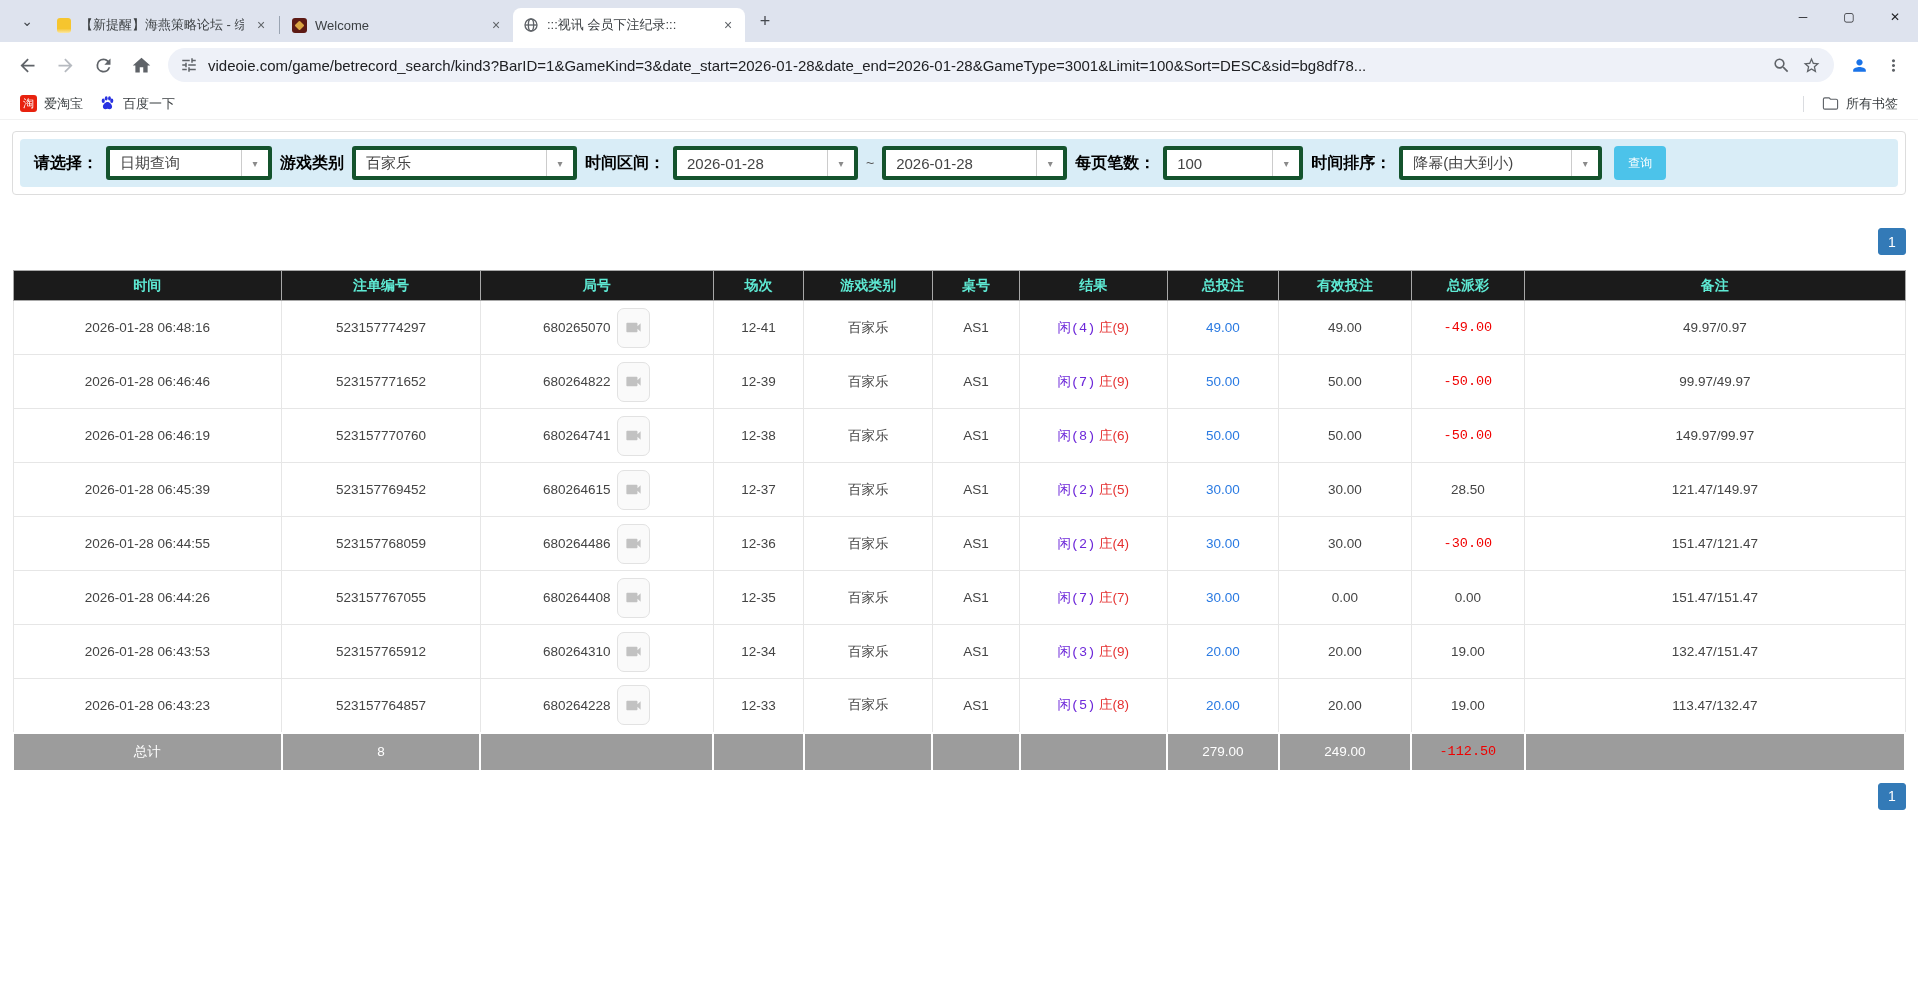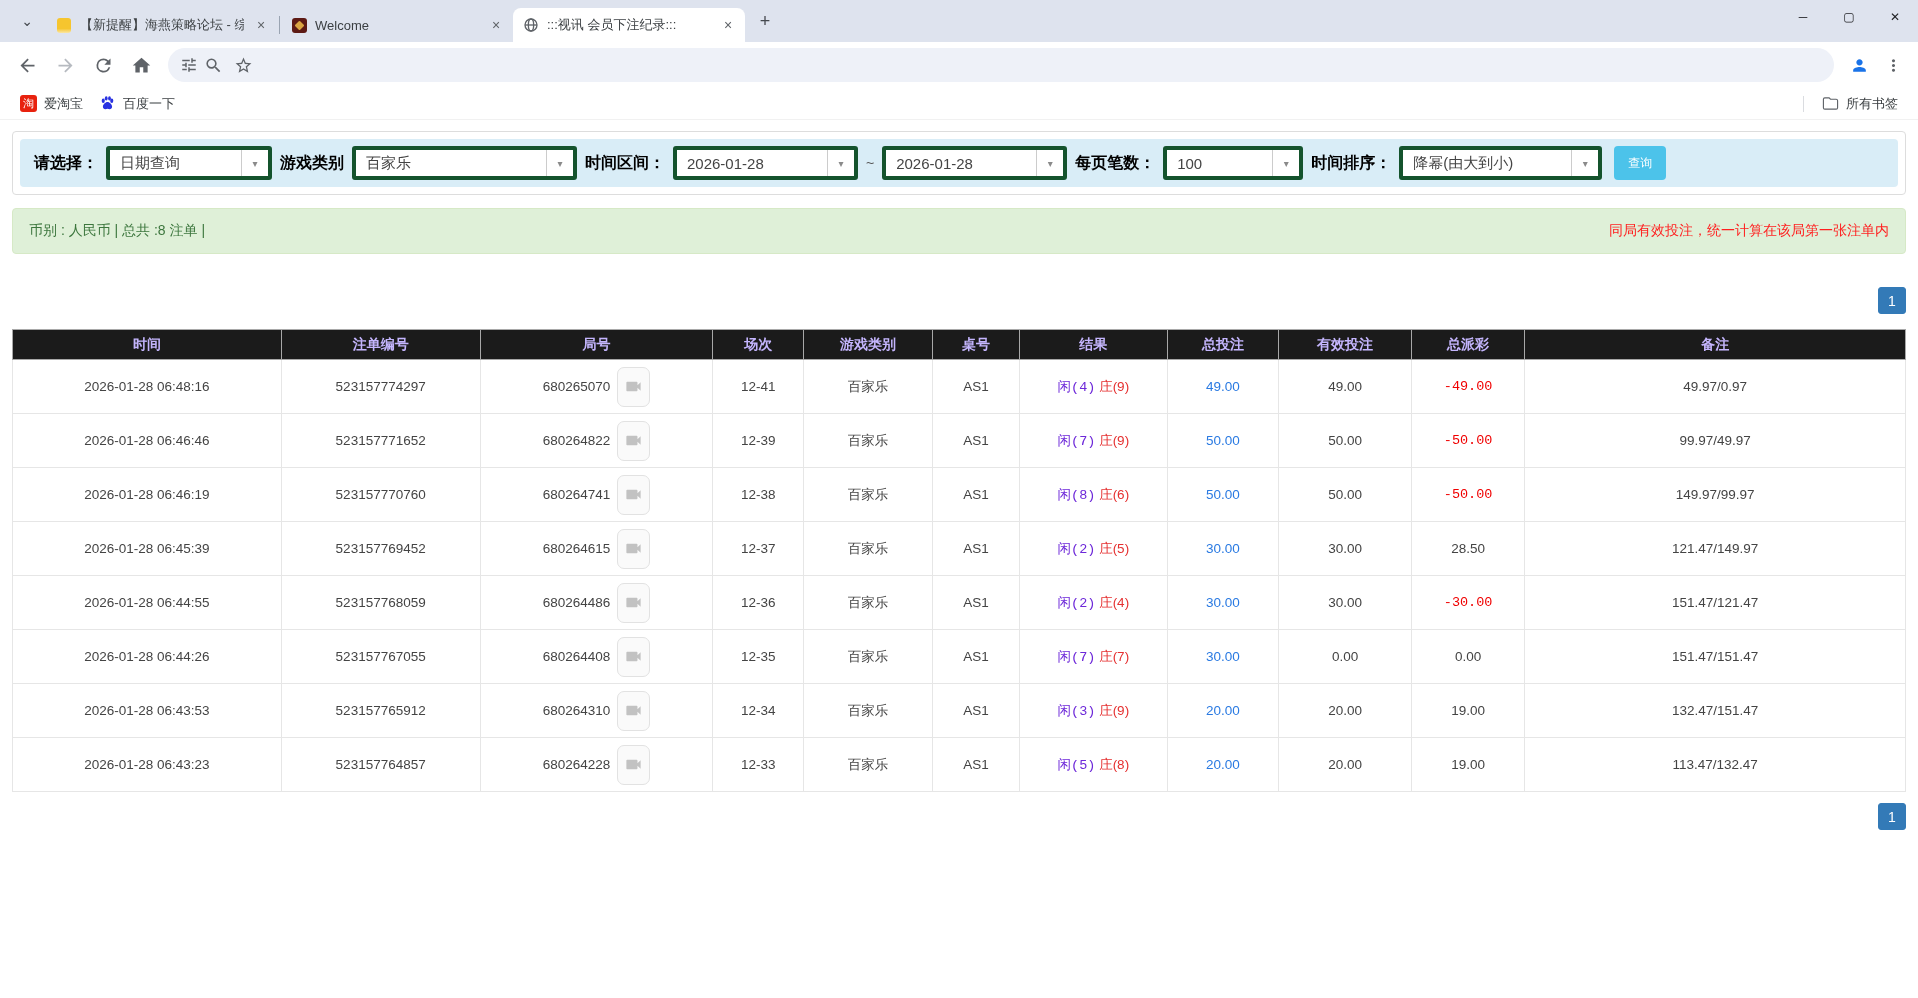--- a/index.html
+++ b/index.html
@@ -57,21 +57,21 @@
   .info-bar { margin-top:13px; background:#dff0d8; border:1px solid #d6e9c6; border-radius:4px; height:46px; display:flex; align-items:center; justify-content:space-between; padding:0 16px; }
   .info-left { font-size:14px; color:#3c763d; }
   .info-right { font-size:14px; color:#ff1f1f; }
 
   .pager-row { display:flex; justify-content:flex-end; }
   .pager-top { margin-top:33px; }
   .pager-bottom { margin-top:11px; }
   .page-btn { background:#337ab7; border:1px solid #337ab7; color:#fff; width:28px; height:27px; font-size:14px; border-radius:3px; cursor:pointer; }
 
   table.records { width:100%; border-collapse:collapse; margin-top:15px; table-layout:fixed; }
-  .records th { background:#1b1b1b; color:#c4b5fd; font-size:14px; font-weight:bold; height:30px; border:1px solid #a8a8a8; }
+  .records th { background:#1b1b1b; color:#5eead4; font-size:14px; font-weight:bold; height:30px; border:1px solid #a8a8a8; }
   .records td { text-align:center; font-size:13.5px; color:#444; height:54px; border:1px solid #e6e6e6; background:#fff; white-space:nowrap; overflow:hidden; }
   .round-wrap { display:flex; align-items:center; justify-content:center; gap:7px; }
   .vid-btn { background:#fafafa; border:1px solid #e2e2e2; border-radius:7px; width:33px; height:40px; display:flex; align-items:center; justify-content:center; cursor:pointer; }
   .vid-btn svg { width:19px; height:19px; fill:#c2c2c2; }
   .txt-blue { color:#6d28d9;font-family:Liberation Mono, monospace; }
   .txt-red { color:#e53030; }
   .link-blue { color:#2a7ae2; cursor:pointer; }
   td.neg, .sum-td.neg { color:#f00000;font-family:Liberation Mono, monospace; }
   .sum-tr td { background:#9c9c9c; color:#fff; height:38px; border:2px solid #fff; font-size:13.5px; }
 </style>
@@ -140,20 +140,21 @@
     <button class="nav-btn">
       <svg viewBox="0 0 24 24">
           <path d="M10 20v-6h4v6h5v-8h3L12 3 2 12h3v8z"></path>
         </svg>
     </button>
 
     <div class="urlbar">
       <svg class="tune" viewBox="0 0 24 24">
           <path d="M3 17v2h6v-2H3zM3 5v2h10V5H3zm10 16v-2h8v-2h-8v-2h-2v6h2zM7 9v2H3v2h4v2h2V9H7zm14 4v-2H11v2h10zm-6-4h2V7h4V5h-4V3h-2v6z"></path>
         </svg>
+      <span class="url-text">videoie.com/game/betrecord_search/kind3?BarID=1&amp;GameKind=3&amp;date_start=2026-01-28&amp;date_end=2026-01-28&amp;GameType=3001&amp;Limit=100&amp;Sort=DESC&amp;sid=bg8df78...</span>
       <button class="pill-icon">
         <svg viewBox="0 0 24 24">
             <path d="M15.5 14h-.79l-.28-.27A6.47 6.47 0 0 0 16 9.5 6.5 6.5 0 1 0 9.5 16c1.61 0 3.09-.59 4.23-1.57l.27.28v.79l5 4.99L20.49 19l-4.99-5zm-6 0C7.01 14 5 11.99 5 9.5S7.01 5 9.5 5 14 7.01 14 9.5 11.99 14 9.5 14z"></path>
           </svg>
       </button>
       <button class="pill-icon">
         <svg viewBox="0 0 24 24">
             <path d="M22 9.24l-7.19-.62L12 2 9.19 8.63 2 9.24l5.46 4.73L5.82 21 12 17.27 18.18 21l-1.63-7.03L22 9.24zM12 15.4l-3.76 2.27 1-4.28-3.32-2.88 4.38-.38L12 6.1l1.71 4.04 4.38.38-3.32 2.88 1 4.28L12 15.4z"></path>
           </svg>
       </button>
@@ -235,24 +236,20 @@
         <span class="f-label">时间排序：</span>
         <div class="sel" style="width:203px">
           <span class="val">降幂(由大到小)</span>
           <span class="caret">▾</span>
         </div>
 
         <button class="search-btn">查询</button>
       </div>
     </div>
 
-    <div class="info-bar">
-      <span class="info-left">币别 : 人民币 | 总共 :8 注单 |</span>
-      <span class="info-right">同局有效投注，统一计算在该局第一张注单内</span>
-    </div>
 
     <div class="pager-row pager-top">
       <button class="page-btn">1</button>
     </div>
 
     <table class="records">
       <colgroup>
         <col style="width:14.2%">
           <col style="width:10.5%">
           <col style="width:12.3%">
@@ -483,20 +480,33 @@
           <span class="txt-blue">闲(5)</span>
           <span class="txt-red">庄(8)</span>
         </td>
         <td><span class="link-blue">20.00</span></td>
         <td>20.00</td>
         <td>19.00</td>
         <td>113.47/132.47</td>
       </tr>
 
 
+      <tr class="sum-tr">
+        <td>总计</td>
+        <td>8</td>
+        <td></td>
+            <td></td>
+            <td></td>
+            <td></td>
+            <td></td>
+        <td>279.00</td>
+        <td>249.00</td>
+        <td class="sum-td neg">-112.50</td>
+        <td></td>
+      </tr>
     </tbody>
     </table>
 
     <div class="pager-row pager-bottom">
       <button class="page-btn">1</button>
     </div>
 
   </div>
 </div>
 

